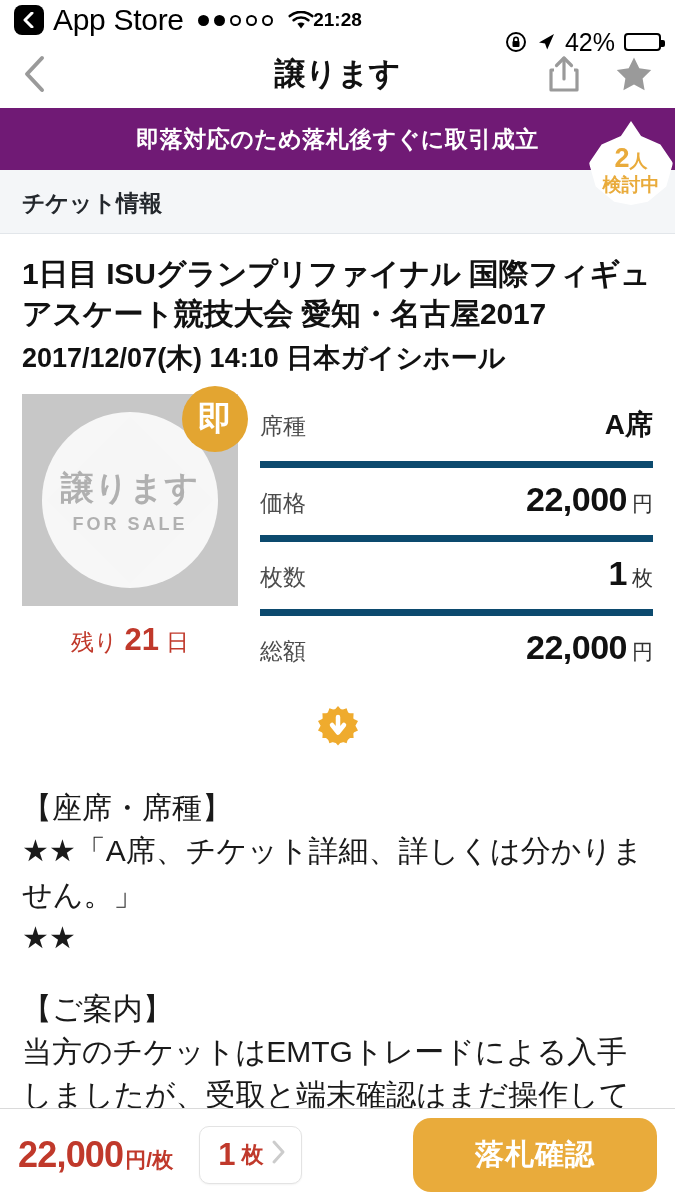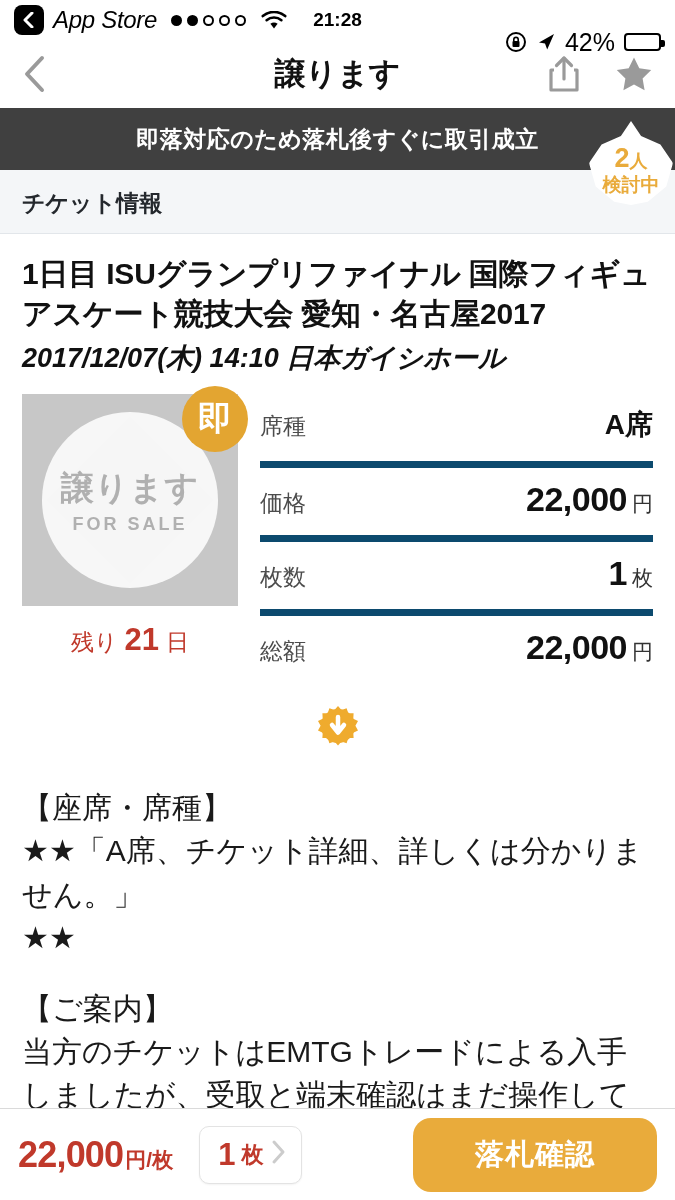--- a/index.html
+++ b/index.html
@@ -15,21 +15,21 @@
   .statusbar {
     height: 40px; display: flex; align-items: center;
     padding: 0 14px; color: #000; font-size: 25px; font-weight: 500;
   }
   .sb-left { display: flex; align-items: center; gap: 9px; flex: 0 0 auto; }
   .backbadge {
     width: 30px; height: 30px; background: #000; border-radius: 8px;
     display: flex; align-items: center; justify-content: center;
   }
   .backbadge svg { display: block; }
-  .sb-appname { font-size: 24px; letter-spacing: -0.3px; font-style: italic; }
+  .sb-appname { font-size: 30px; letter-spacing: -0.3px; }
   .dots { display: flex; align-items: center; gap: 5px; margin-left: 5px; }
   .dot { width: 11px; height: 11px; border-radius: 50%; border: 2px solid #000; }
   .dot.filled { background: #000; }
   .sb-time { position: absolute; left: 0; right: 0; text-align: center; font-size: 19px; font-weight: 600; pointer-events: none; }
   .sb-right { margin-left: auto; display: flex; align-items: center; gap: 9px; position: relative; z-index: 2; margin-top: 44px; }
   .battery {
     width: 37px; height: 18px; border: 2px solid #000; border-radius: 4px;
     position: relative; padding: 2px;
   }
   .battery::after {
@@ -45,21 +45,21 @@
     background: #fff; position: relative;
   }
   .nav-title {
     position: absolute; left: 0; right: 0; text-align: center;
     font-size: 31px; font-weight: bold; color: #111; pointer-events: none;
   }
   .nav-actions { margin-left: auto; display: flex; align-items: center; gap: 34px; position: relative; z-index: 2; }
 
   
   .banner {
-    background: #404040; height: 62px; display: flex; align-items: center;
+    background: #701a75; height: 62px; display: flex; align-items: center;
     justify-content: center; position: relative;
   }
   .banner-text { color: #fff; font-size: 23px; font-weight: bold; letter-spacing: 0.5px; }
   .people-badge {
     position: absolute; right: 2px; top: 13px; width: 84px; height: 84px;
     display: flex; flex-direction: column; align-items: center; justify-content: center;
     color: #e9ab3b; z-index: 5;
   }
   .badge-shape {
     position: absolute; inset: 0; background: #fff;
@@ -78,21 +78,21 @@
     border-bottom: 1px solid #e2e6ea;
   }
 
   
   .event { padding: 20px 22px 4px; }
   .event-title {
     font-size: 30px; font-weight: bold; color: #111; line-height: 1.32;
     letter-spacing: -0.2px;
   }
   .event-date {
-    font-size: 27px; font-weight: bold; color: #111; margin-top: 7px; font-style: italic;
+    font-size: 27px; font-weight: bold; color: #111; margin-top: 7px;
   }
 
   
   .product { display: flex; padding: 14px 22px 0; }
   .thumb-col { width: 216px; flex: 0 0 216px; }
   .thumb {
     position: relative; width: 216px; height: 212px; background: #c7c7c7;
     display: flex; align-items: center; justify-content: center; overflow: visible;
   }
   .thumb-diamond {

